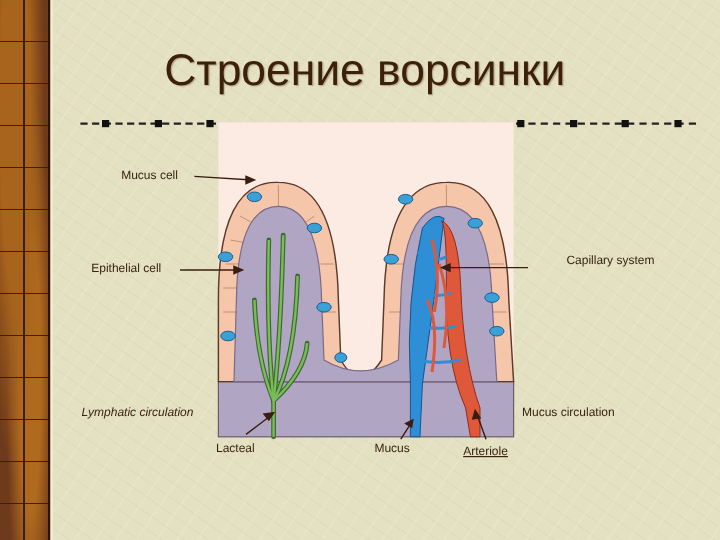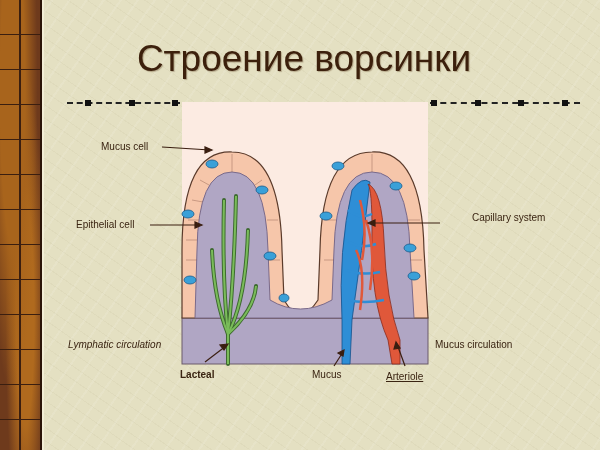--- a/index.html
+++ b/index.html
@@ -122,17 +122,17 @@
     <line x1="334" y1="366" x2="343" y2="352"></line>
       <polygon points="344,350 338,353 343,356"></polygon>
     <line x1="405" y1="366" x2="397" y2="344"></line>
       <polygon points="396,342 394,349 400,348"></polygon>
   </g>
 </svg>
 
 <div class="label" style="left:101px;top:141px;">Mucus cell</div>
 <div class="label" style="left:76px;top:203px;margin-top:16px;">Epithelial cell</div>
 <div class="label" style="left:68px;top:339px;font-style:italic;">Lymphatic circulation</div>
-<div class="label" style="left:180px;top:369px;font-weight:bold;">Lacteal</div>
+<div class="label" style="left:180px;top:369px;">Lacteal</div>
 <div class="label" style="left:312px;top:369px;">Mucus</div>
 <div class="label" style="left:386px;top:371px;text-decoration:underline;">Arteriole</div>
 <div class="label" style="left:444px;top:212px;margin-left:28px;">Capillary system</div>
 <div class="label" style="left:435px;top:339px;">Mucus circulation</div>
 
 </body></html>

